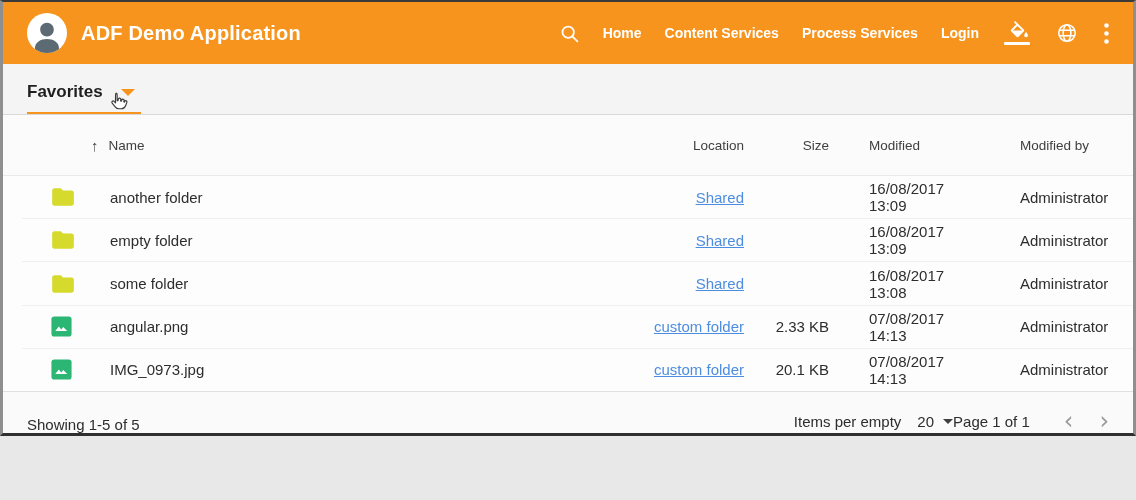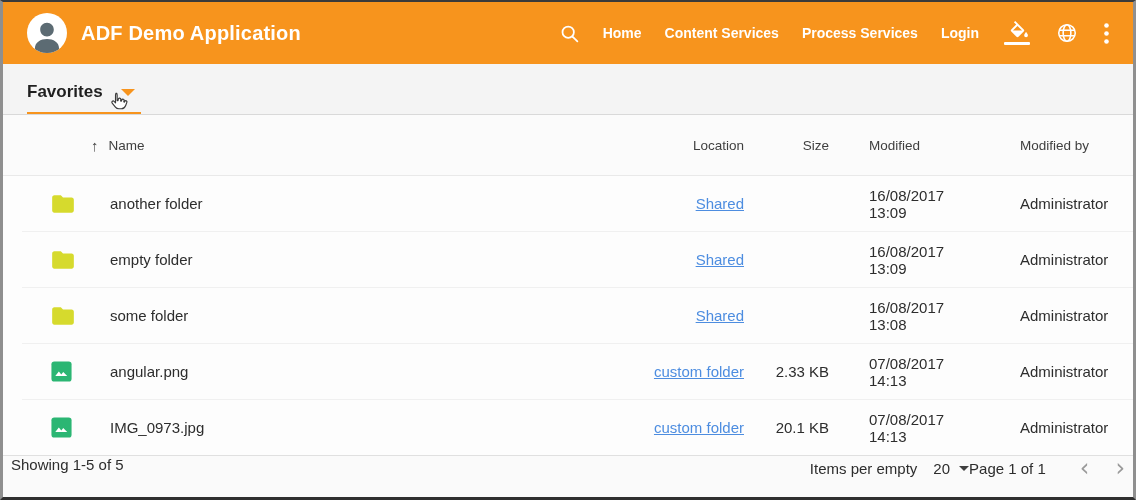--- a/index.html
+++ b/index.html
@@ -1,19 +1,19 @@
 <!DOCTYPE html>
 <html style="--accent: #f7941d; --link: #4d8de0;"><head>
 <meta charset="utf-8">
 <style>
   * { box-sizing: border-box; margin: 0; padding: 0; }
   html,body { background:#e8e8e8; }
   body { font-family: "Liberation Sans", sans-serif; }
   .page {
-    width: 1136px; height: 500px; position: relative; overflow: hidden;
+    width: 1136px; height: 436px; position: relative; overflow: hidden;
     border-top: 2px solid #3a3a3a; border-bottom: 3px solid #2f2f2f;
     border-left: 3px solid #8f8f8f; border-right: 3px solid #8f8f8f;
     background: #fdfdfd; display: flex; flex-direction: column;
   }
   
   .header {
     height: 62px; flex: 0 0 62px; background: var(--accent, #f7941d);
     display: flex; align-items: center; padding: 0 24px; color: #fff;
   }
   .avatar { width: 40px; height: 40px; border-radius: 50%; background: #fff; overflow: hidden;
@@ -53,21 +53,21 @@
   .row:not(:last-child) { border-bottom: 1px solid #f0f0f0; }
   .cell-icon { display: flex; align-items: center; }
   .cell-loc { justify-self: end; }
   .cell-size { justify-self: end; }
   .cell-mod { padding-left: 40px; }
   .cell-modby { padding-left: 46px; }
   .link { color: var(--link, #4d8de0); text-decoration: underline; cursor: pointer; }
   
   .footer {
     height: 42px; flex: 0 0 42px; border-top: 1px solid #e0e0e0; background: #fafafa;
-    display: flex; align-items: flex-start; padding: 0 8px; font-size: 15px; color: #2d2d2d;
+    display: flex; align-items: flex-end; padding: 0 24px; font-size: 15px; color: #2d2d2d;
   }
   .footer-right { margin-left: auto; display: flex; align-items: center; }
   .ipp-label { margin-right: 16px; }
   .ipp-select { display: flex; align-items: center; gap: 9px; cursor: pointer; }
   .tri-down-sm { width: 0; height: 0; border-left: 5px solid transparent; border-right: 5px solid transparent;
     border-top: 5px solid #3f3f3f; }
   .page-label { }
   .chev { color: #9a9a9a; font-size: 24px; line-height: 1; cursor: pointer; font-family: "DejaVu Sans", sans-serif; }
   .chev-left { margin-left: 34px; }
   .chev-right { margin-left: 26px; }

